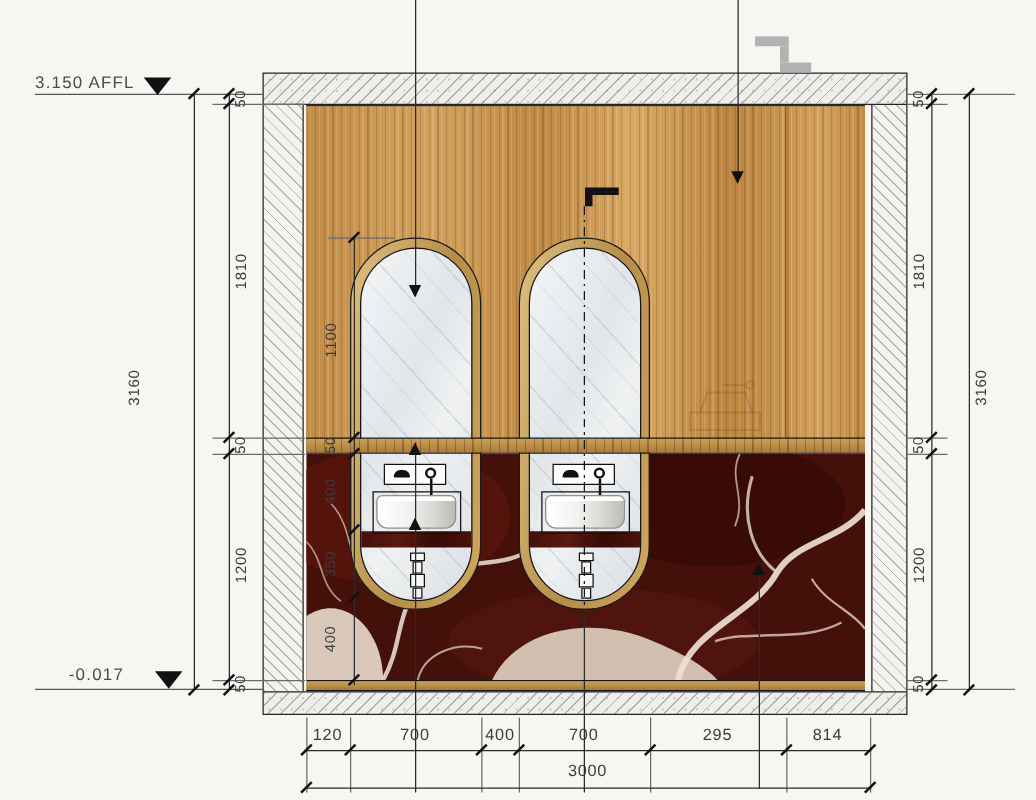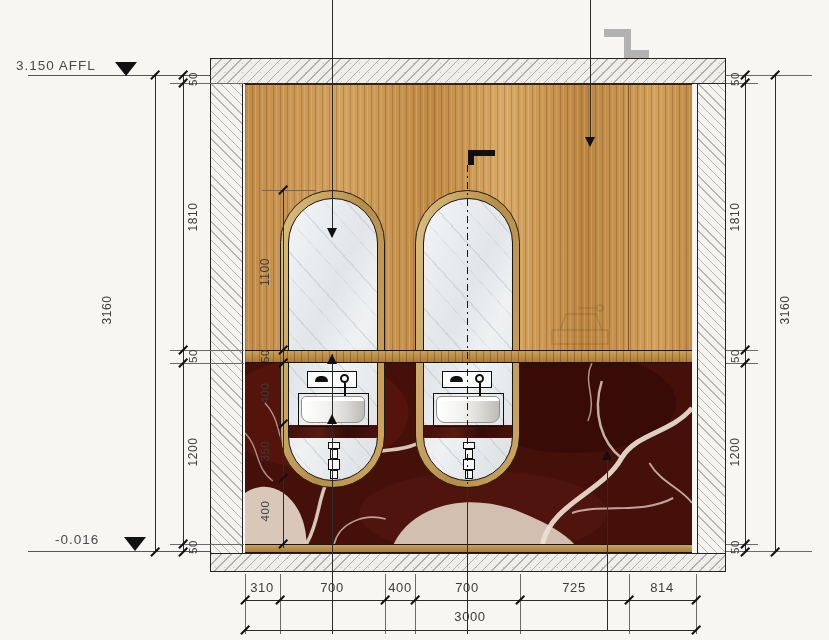--- a/index.html
+++ b/index.html
@@ -150,25 +150,25 @@
   <div class="arr-u" style="left:602px;top:450px;z-index:6;"></div>
 
   <div class="abs" style="left:468px;top:150px;z-index:6;">
     <div style="position:absolute;left:0;top:0;width:27px;height:6px;background:#111;"></div>
     <div style="position:absolute;left:0;top:6px;width:6px;height:9px;background:#111;"></div>
   </div>
   <div class="dashline" style="left:466.5px;top:165px;height:322px;"></div>
   <div class="ln" style="left:466.5px;top:488px;width:1.2px;height:146px;z-index:6;"></div>
 
   <div class="ln" style="left:28px;top:75px;width:182px;height:1px;background:#555;"></div>
-  <span class="lvltxt" style="left:16px;top:58px;text-align:center;">3.150 AFFL</span>
+  <span class="lvltxt" style="left:28px;top:58px;text-align:center;">3.150 AFFL</span>
   <div class="lvl-tri" style="left:115px;top:62px;"></div>
 
   <div class="ln" style="left:28px;top:551px;width:182px;height:1px;background:#555;"></div>
-  <span class="lvltxt" style="left:55px;top:532px;">-0.016</span>
+  <span class="lvltxt" style="left:55px;top:532px;">-0.017</span>
   <div class="lvl-tri" style="left:124px;top:537px;"></div>
 
   <div class="ln" style="left:155px;top:75px;width:1px;height:477px;"></div>
   <div class="ln" style="left:183px;top:75px;width:1px;height:477px;"></div>
   <div class="lngray" style="left:170px;top:83px;width:74px;height:1px;"></div>
   <div class="lngray" style="left:170px;top:350px;width:74px;height:1px;"></div>
   <div class="lngray" style="left:170px;top:363px;width:74px;height:1px;"></div>
   <div class="lngray" style="left:170px;top:544px;width:74px;height:1px;"></div>
   <div class="tick" style="left:177px;top:74px;"></div>
   <div class="tick" style="left:177px;top:82px;"></div>
@@ -233,21 +233,21 @@
   <div class="ln" style="left:245px;top:630px;width:452px;height:1px;"></div>
   <div class="tick" style="left:239px;top:599px;"></div>
   <div class="tick" style="left:274px;top:599px;"></div>
   <div class="tick" style="left:379px;top:599px;"></div>
   <div class="tick" style="left:409px;top:599px;"></div>
   <div class="tick" style="left:514px;top:599px;"></div>
   <div class="tick" style="left:623px;top:599px;"></div>
   <div class="tick" style="left:690px;top:599px;"></div>
   <div class="tick" style="left:239px;top:629px;"></div>
   <div class="tick" style="left:690px;top:629px;"></div>
-  <span class="dt" style="left:237px;top:580px;width:50px;font-size:13px;">310</span>
+  <span class="dt" style="left:237px;top:580px;width:50px;font-size:13px;">120</span>
   <span class="dt" style="left:307px;top:580px;width:50px;font-size:13px;">700</span>
   <span class="dt" style="left:375px;top:580px;width:50px;font-size:13px;">400</span>
   <span class="dt" style="left:442px;top:580px;width:50px;font-size:13px;">700</span>
-  <span class="dt" style="left:549px;top:580px;width:50px;font-size:13px;">725</span>
+  <span class="dt" style="left:549px;top:580px;width:50px;font-size:13px;">295</span>
   <span class="dt" style="left:637px;top:580px;width:50px;font-size:13px;">814</span>
   <span class="dt" style="left:445px;top:609px;width:50px;font-size:13px;">3000</span>
 
 </div>
 
 </body></html>

